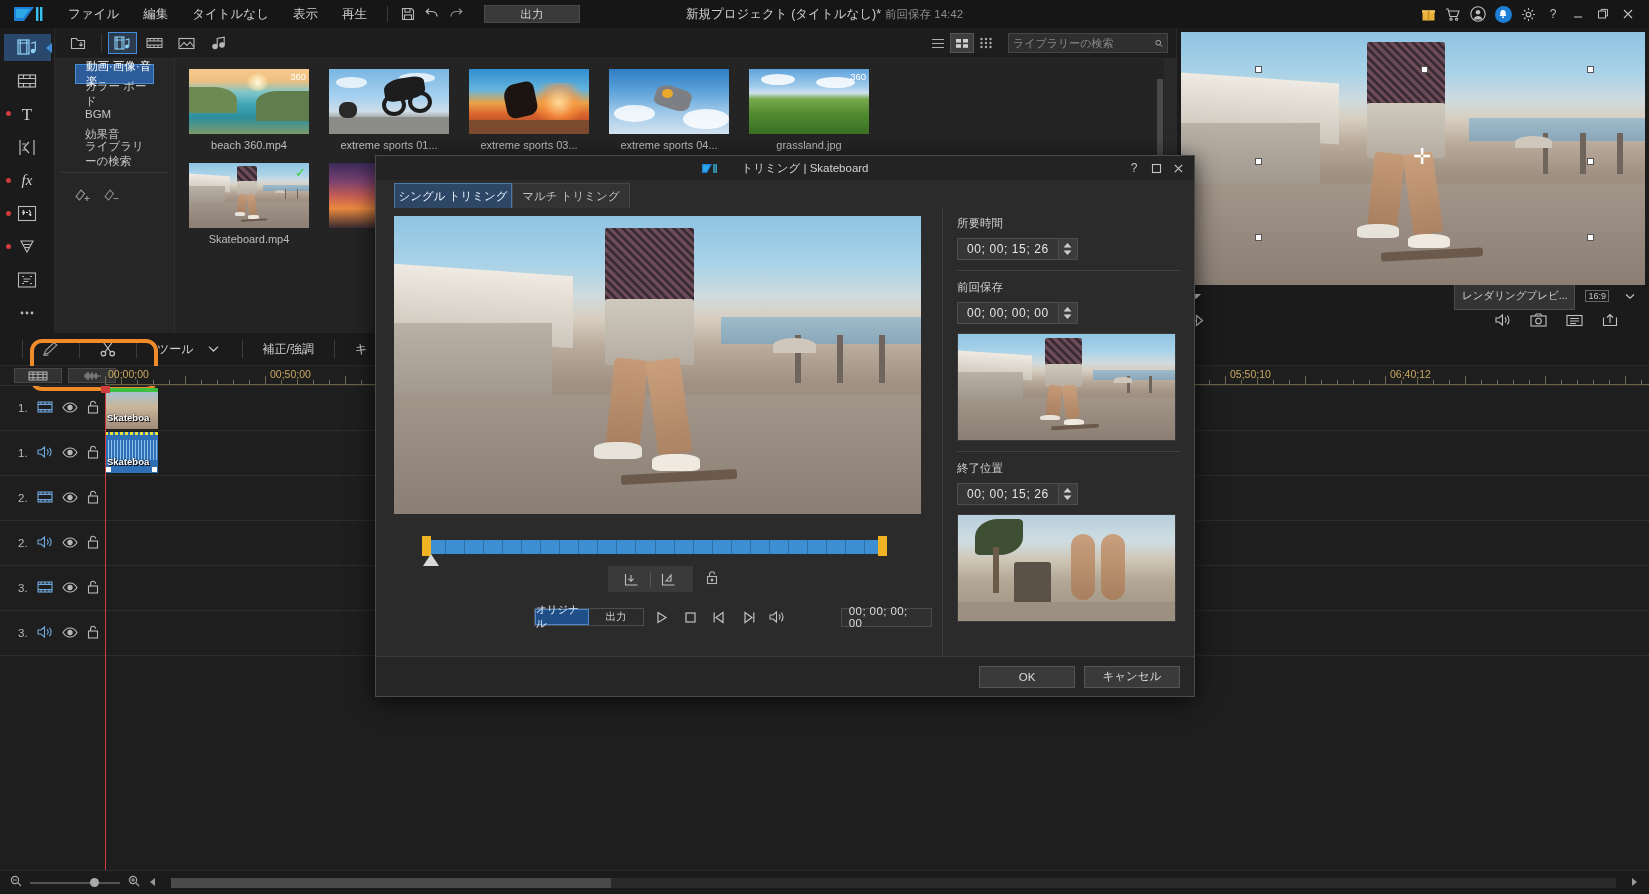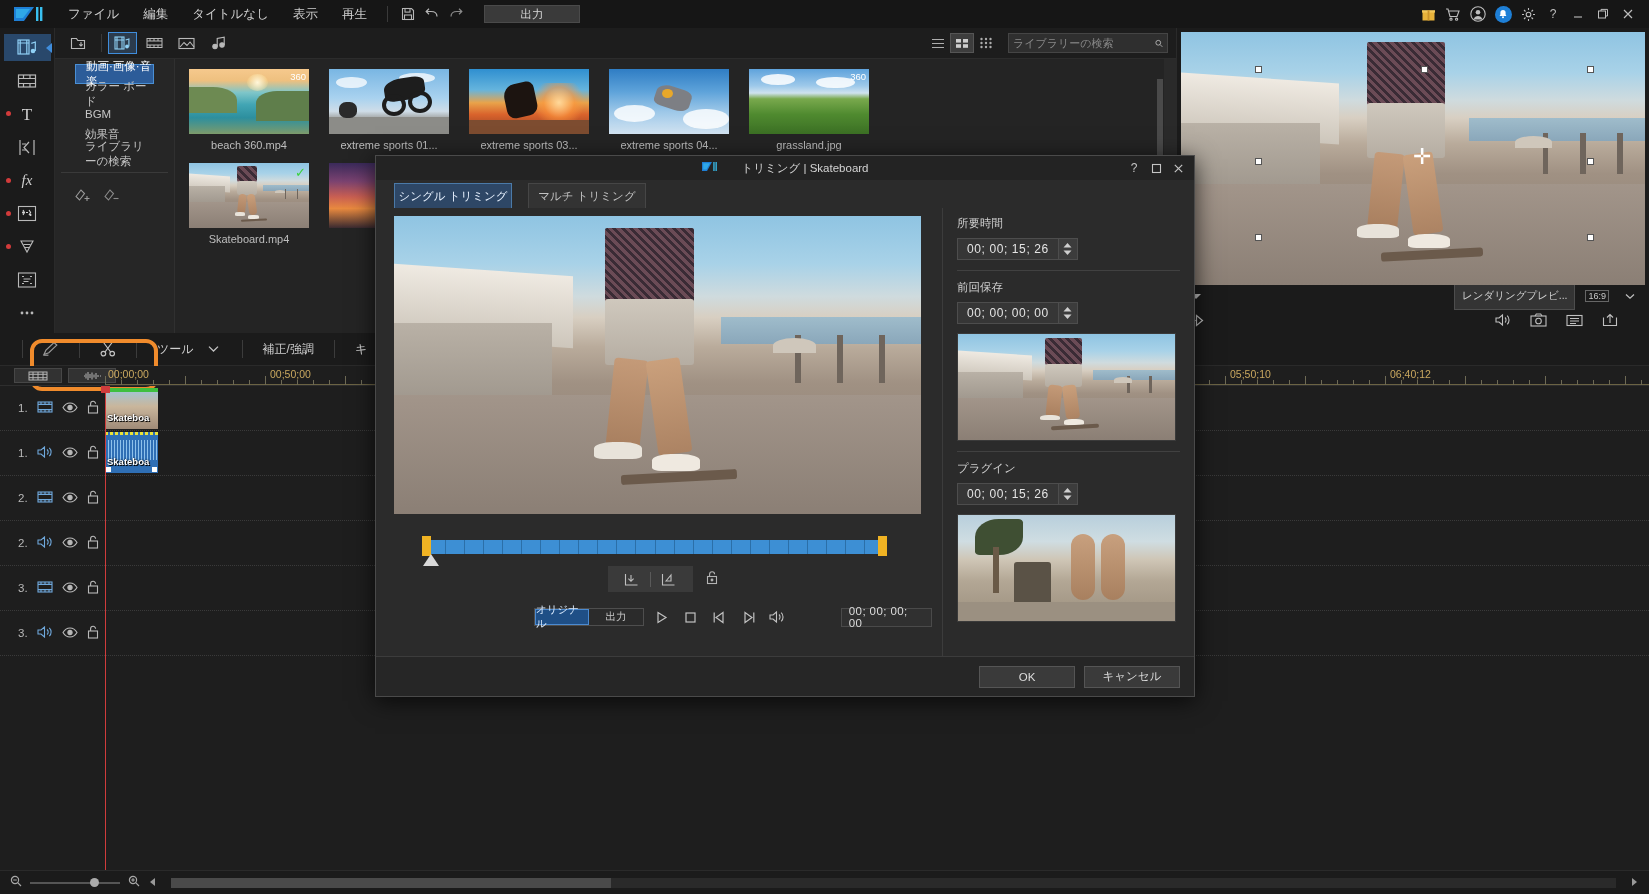--- a/index.html
+++ b/index.html
@@ -118,24 +118,24 @@
   .zoomslider{ width:90px; height:2px; background:#555; position:relative;}
   .zoomslider .k{ position:absolute; top:-4px; width:9px;height:9px;border-radius:50%; background:#aaa;}
   .hscroll{ flex:1; height:10px; background:#2a2a2a; position:relative; margin:0 6px;}
   .hscroll .th{ position:absolute; left:0; top:0; height:10px; width:440px; background:#4a4a4a;}
 
   
   .modal{ position:absolute; left:375px; top:155px; width:820px; height:542px; background:#2b2b2b;
     border:1px solid #4a4a4a; box-shadow:0 4px 22px rgba(0,0,0,.7); display:flex; flex-direction:column; z-index:50;}
   .mtitle{ height:24px; background:#232323; display:flex; align-items:center; position:relative; }
   .mtitle .ttxt{ position:absolute;left:0;right:0;text-align:center;font-size:11.5px;color:#d4d4d4;
-     display:flex;justify-content:center;gap:23px;}
+     display:flex;align-items:center;justify-content:center;gap:23px;}
   .mtitle .ctrls{ margin-left:auto; display:flex; align-items:center; gap:2px; padding-right:6px; z-index:2;}
   .mctl{ width:20px;height:20px;display:flex;align-items:center;justify-content:center;color:#c4c4c4;font-size:12px;}
-  .mtabs{ height:28px; display:flex; align-items:flex-end; padding-left:18px; gap:16px; }
+  .mtabs{ height:28px; display:flex; align-items:flex-end; padding-left:18px; gap:0; }
   .mtab{ width:118px;height:25px;display:flex;align-items:center;justify-content:center;font-size:11.5px;
      background:#333;color:#c2c2c2;border:1px solid #464646;border-bottom:none;}
   .mtab.sel{ background:#2f4col; background:#2e4766; color:#e8f2ff; border-color:#4b7aa8;}
   .mbody{ flex:1; display:flex; min-height:0; }
   .mleft{ flex:1; display:flex; flex-direction:column; padding:8px 10px 0 18px; min-width:0;}
   .mvideo{ width:527px; height:298px; background:#000; position:relative; overflow:hidden; }
   .trimstrip{ margin:26px 0 0 28px; width:465px; height:14px; position:relative;}
   .strip{ position:absolute; left:4px; right:4px; top:0; height:14px; background:#3d8fd4;}
   .stripticks{ position:absolute; left:4px; right:4px; top:0; height:14px;}
   .stripticks i{ position:absolute; top:0; width:1px; height:14px; background:#2b6fa8;}
@@ -304,20 +304,23 @@
           <path d="M5 1.8L2.2 4.5L5 7.2"></path>
       </svg>
     </div>
     <div class="tb-icon">
       <svg width="16" height="14" viewBox="0 0 16 14" fill="none" stroke="#8a8a8a" stroke-width="1.2">
         <path d="M3 9.5C3 6 5.5 4.5 9 4.5h4.5"></path>
           <path d="M11 1.8l2.8 2.7L11 7.2"></path>
       </svg>
     </div>
     <div class="produce-btn">出力</div>
+    <div class="doc-title">
+      <span>新規プロジェクト (タイトルなし)*</span><span class="saved">前回保存 14:42</span>
+    </div>
     <div class="title-right">
       <div class="ti">
         <svg width="15" height="15" viewBox="0 0 15 15">
             <rect x="1.5" y="5" width="12" height="8.5" fill="#e8b23a"></rect>
             <rect x="1" y="3.2" width="13" height="2.4" fill="#f3c75a"></rect>
             <rect x="6.6" y="3.2" width="1.8" height="10.3" fill="#c9912a"></rect>
           </svg>
       </div>
       <div class="ti">
         <svg width="16" height="15" viewBox="0 0 16 15" fill="none" stroke="#bdbdbd" stroke-width="1.1">
@@ -1248,21 +1251,21 @@
               <div class="shorts"></div>
             <div class="leg1"></div>
               <div class="leg2"></div>
             <div class="shoe1"></div>
               <div class="shoe2"></div>
               <div class="board"></div>
           </div>
         </div>
         <div class="hr"></div>
 
-        <div class="fieldlabel">プラグイン</div>
+        <div class="fieldlabel">終了位置</div>
         <div class="tcfield">
           <div class="tcval">00; 00; 15; 26</div>
           <div class="spin">
             <svg width="9" height="5" viewBox="0 0 9 5" fill="#cfcfcf">
                 <path d="M4.5 0l4 4.4h-8z"></path>
               </svg>
             <svg width="9" height="5" viewBox="0 0 9 5" fill="#cfcfcf">
                 <path d="M4.5 5l-4-4.4h8z"></path>
               </svg>
           </div>

